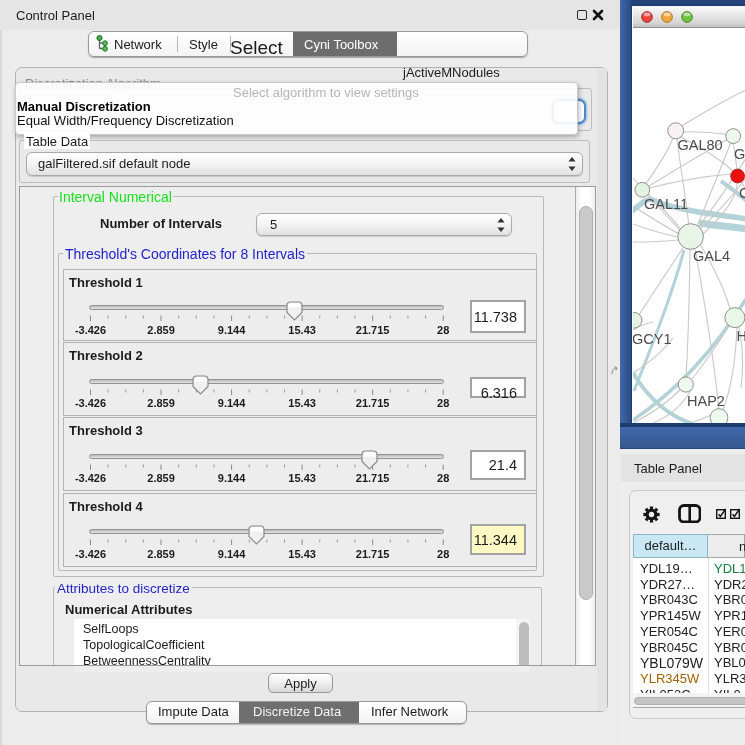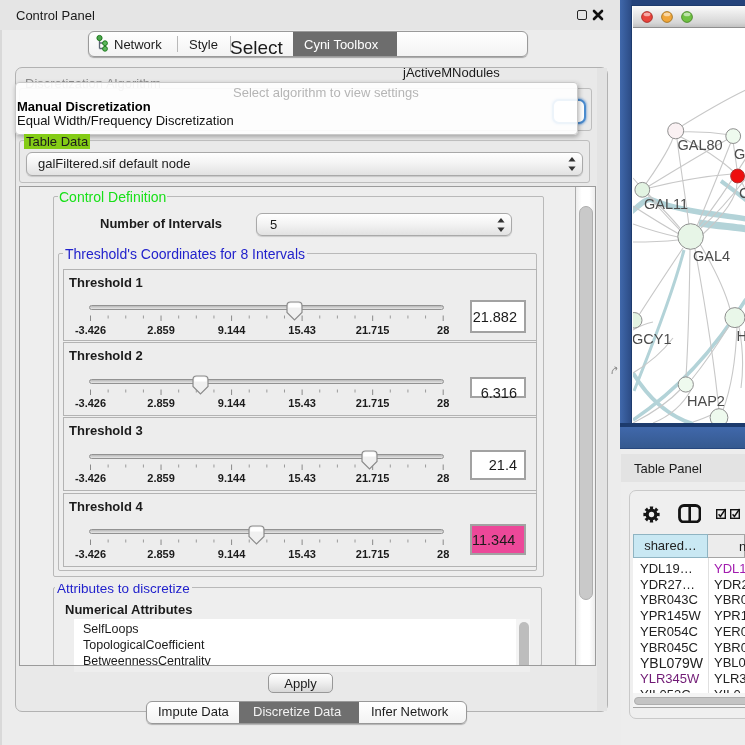--- a/index.html
+++ b/index.html
@@ -32,33 +32,33 @@
     <circle cx="10" cy="14.8" r="2.4" fill="#5cb85c" stroke="#1e7a1e" stroke-width="1"></circle>
   </svg>
 <div class="abs" style="left:19px;top:88px;width:573px;height:43px;border:1px solid #bdbdbd;border-radius:3px;"></div>
 <div class="abs" style="left:25px;top:76px;font-size:13px;color:#8c8c8c;">Discretization Algorithm</div>
 <div class="abs" style="left:552px;top:99px;width:34px;height:25px;background:#fff;border:2.5px solid #4a8bce;border-radius:7px;box-shadow:0 0 2px 0.5px rgba(110,160,215,0.65);"></div>
 <div class="abs" style="left:15px;top:82px;width:563px;height:53px;background:rgba(255,255,255,0.9);border:1px solid #c9c9c9;border-radius:4px;box-shadow:1px 2px 5px rgba(0,0,0,0.3);"></div>
 <div class="abs" style="left:233px;top:85px;font-size:13px;color:#b5b5b5;">Select algorithm to view settings</div>
 <div class="abs" style="left:17px;top:98.5px;font-size:13px;font-weight:bold;color:#000;">Manual Discretization</div>
 <div class="abs" style="left:17px;top:112.5px;font-size:13px;color:#111;">Equal Width/Frequency Discretization</div>
 <div class="abs" style="left:19px;top:140px;width:571px;height:43px;border:1px solid #bdbdbd;border-radius:3px;"></div>
-<div class="abs" style="left:24px;top:134px;font-size:13px;background:#84cc16;padding:0 2px;">Table Data</div>
+<div class="abs" style="left:24px;top:134px;font-size:13px;background:#ffffff;padding:0 2px;">Table Data</div>
 <div class="abs" style="left:26px;top:152px;width:557px;height:24px;background:linear-gradient(#ffffff,#f4f4f4 45%,#e2e2e2);border:1px solid #a9a9a9;border-radius:6px;box-shadow:0 1px 1px rgba(0,0,0,0.15);"></div>
 <div class="abs" style="left:38px;top:152px;height:24px;line-height:24px;font-size:13px;">galFiltered.sif default node</div>
 <svg class="abs" style="left:567px;top:157.0px" width="10" height="14" viewBox="0 0 10 14">
     <path d="M5 0 L8.6 4.6 L1.4 4.6 Z" fill="#333"></path>
     <path d="M5 14 L8.6 9.4 L1.4 9.4 Z" fill="#333"></path>
   </svg>
 <div class="abs" style="left:19px;top:186px;width:577px;height:480px;background:#eeeeee;border:1px solid #9b9b9b;"></div>
 <div class="abs" style="left:575px;top:187px;width:1px;height:478px;background:#ababab;"></div>
 <div class="abs" style="left:576px;top:187px;width:19px;height:478px;background:linear-gradient(90deg,#ededed,#ffffff 30%,#ffffff 70%,#ededed);"></div>
 <div class="abs" style="left:578.5px;top:206px;width:14px;height:394px;background:#c9c9c9;border:1px solid #aeaeae;border-radius:7px;"></div>
 <div class="abs" style="left:53px;top:196px;width:491px;height:381px;border:1px solid #b9b9b9;border-radius:2px;"></div>
-<div class="abs" style="left:58px;top:189px;font-size:14px;color:#18e018;background:#eeeeee;padding:0 1px;">Control Definition</div>
+<div class="abs" style="left:58px;top:189px;font-size:14px;color:#18e018;background:#eeeeee;padding:0 1px;">Interval Numerical</div>
 <div class="abs" style="left:100px;top:216px;font-size:13px;font-weight:bold;">Number of Intervals</div>
 <div class="abs" style="left:256px;top:213px;width:256px;height:23px;background:linear-gradient(#ffffff,#f4f4f4 45%,#e2e2e2);border:1px solid #a9a9a9;border-radius:6px;box-shadow:0 1px 1px rgba(0,0,0,0.15);"></div>
 <div class="abs" style="left:270px;top:213px;height:23px;line-height:23px;font-size:13px;">5</div>
 <svg class="abs" style="left:496px;top:217.5px" width="10" height="14" viewBox="0 0 10 14">
     <path d="M5 0 L8.6 4.6 L1.4 4.6 Z" fill="#333"></path>
     <path d="M5 14 L8.6 9.4 L1.4 9.4 Z" fill="#333"></path>
   </svg>
 <div class="abs" style="left:58px;top:253px;width:479px;height:318px;border:1px solid #b9b9b9;border-radius:2px;"></div>
 <div class="abs" style="left:63px;top:246px;font-size:14px;color:#2222cc;background:#eeeeee;padding:0 2px;">Threshold's Coordinates for 8 Intervals</div>
 <div class="abs" style="left:63px;top:268.5px;width:473.5px;height:72.0px;background:#ededed;border:1px solid #b3b3b3;"></div>
@@ -90,21 +90,21 @@
 <div class="abs" style="left:60.50px;top:323.5px;width:60px;text-align:center;font-size:11px;font-weight:bold;">-3.426</div>
 <div class="abs" style="left:131.04px;top:323.5px;width:60px;text-align:center;font-size:11px;font-weight:bold;">2.859</div>
 <div class="abs" style="left:201.58px;top:323.5px;width:60px;text-align:center;font-size:11px;font-weight:bold;">9.144</div>
 <div class="abs" style="left:272.12px;top:323.5px;width:60px;text-align:center;font-size:11px;font-weight:bold;">15.43</div>
 <div class="abs" style="left:342.66px;top:323.5px;width:60px;text-align:center;font-size:11px;font-weight:bold;">21.715</div>
 <div class="abs" style="left:413.20px;top:323.5px;width:60px;text-align:center;font-size:11px;font-weight:bold;">28</div>
 <svg class="abs" style="left:286.45px;top:301.00px" width="17" height="20" viewBox="0 0 17 20">
     <path d="M1 4.5 Q1 1 4.5 1 L12.5 1 Q16 1 16 4.5 L16 11.5 L8.5 19 L1 11.5 Z" fill="#f0f0f0" stroke="#8b8b8b" stroke-width="1.2"></path>
     <path d="M2.3 4.5 Q2.3 2.3 4.6 2.3 L12.4 2.3 Q14.7 2.3 14.7 4.5 L14.7 6.5 L2.3 6.5 Z" fill="#ffffff"></path>
   </svg>
-<div class="abs" style="left:470px;top:300.0px;width:56px;height:33px;background:#fff;border:2px solid #a2a2a2;text-align:right;font-size:14.5px;line-height:30px;padding-right:7px;">21.882</div>
+<div class="abs" style="left:470px;top:300.0px;width:56px;height:33px;background:#fff;border:2px solid #a2a2a2;text-align:right;font-size:14.5px;line-height:30px;padding-right:7px;">11.738</div>
 <div class="abs" style="left:63px;top:342.0px;width:473.5px;height:73.5px;background:#ededed;border:1px solid #b3b3b3;"></div>
 <div class="abs" style="left:69px;top:348.0px;font-size:13px;font-weight:bold;">Threshold 2</div>
 <div class="abs" style="left:89px;top:378.5px;width:355px;height:5px;background:linear-gradient(#b9b9b9,#e6e6e6);border:1px solid #929292;border-radius:3px;"></div>
 <svg class="abs" style="left:88px;top:388.5px" width="360" height="7" viewBox="0 0 360 7">
     <line x1="2.50" y1="0.5" x2="2.50" y2="6" stroke="#8a8a8a" stroke-width="1"></line>
     <line x1="20.14" y1="0.5" x2="20.14" y2="3.5" stroke="#9a9a9a" stroke-width="1"></line>
     <line x1="37.77" y1="0.5" x2="37.77" y2="3.5" stroke="#9a9a9a" stroke-width="1"></line>
     <line x1="55.41" y1="0.5" x2="55.41" y2="3.5" stroke="#9a9a9a" stroke-width="1"></line>
     <line x1="73.04" y1="0.5" x2="73.04" y2="6" stroke="#8a8a8a" stroke-width="1"></line>
     <line x1="90.68" y1="0.5" x2="90.68" y2="3.5" stroke="#9a9a9a" stroke-width="1"></line>
@@ -201,21 +201,21 @@
 <div class="abs" style="left:60.50px;top:547.5px;width:60px;text-align:center;font-size:11px;font-weight:bold;">-3.426</div>
 <div class="abs" style="left:131.04px;top:547.5px;width:60px;text-align:center;font-size:11px;font-weight:bold;">2.859</div>
 <div class="abs" style="left:201.58px;top:547.5px;width:60px;text-align:center;font-size:11px;font-weight:bold;">9.144</div>
 <div class="abs" style="left:272.12px;top:547.5px;width:60px;text-align:center;font-size:11px;font-weight:bold;">15.43</div>
 <div class="abs" style="left:342.66px;top:547.5px;width:60px;text-align:center;font-size:11px;font-weight:bold;">21.715</div>
 <div class="abs" style="left:413.20px;top:547.5px;width:60px;text-align:center;font-size:11px;font-weight:bold;">28</div>
 <svg class="abs" style="left:248.05px;top:525.00px" width="17" height="20" viewBox="0 0 17 20">
     <path d="M1 4.5 Q1 1 4.5 1 L12.5 1 Q16 1 16 4.5 L16 11.5 L8.5 19 L1 11.5 Z" fill="#f0f0f0" stroke="#8b8b8b" stroke-width="1.2"></path>
     <path d="M2.3 4.5 Q2.3 2.3 4.6 2.3 L12.4 2.3 Q14.7 2.3 14.7 4.5 L14.7 6.5 L2.3 6.5 Z" fill="#ffffff"></path>
   </svg>
-<div class="abs" style="left:470px;top:524.0px;width:56px;height:31px;background:#ec4899;border:2px solid #a2a2a2;text-align:left;font-size:14.5px;line-height:28px;">11.344</div>
+<div class="abs" style="left:470px;top:524.0px;width:56px;height:31px;background:#fef9c3;border:2px solid #a2a2a2;text-align:right;font-size:14.5px;line-height:28px;padding-right:7px;">11.344</div>
 <div class="abs" style="left:53px;top:587px;width:489px;height:79px;border:1px solid #b9b9b9;border-radius:2px;"></div>
 <div class="abs" style="left:55px;top:580.5px;font-size:13.5px;color:#2222cc;background:#eeeeee;padding:0 2px;">Attributes to discretize</div>
 <div class="abs" style="left:65px;top:602px;font-size:13px;font-weight:bold;">Numerical Attributes</div>
 <div class="abs" style="left:74px;top:619px;width:456px;height:46px;background:#ffffff;"></div>
 <div class="abs" style="left:83px;top:622px;font-size:12.5px;">SelfLoops</div>
 <div class="abs" style="left:83px;top:638px;font-size:12.5px;">TopologicalCoefficient</div>
 <div class="abs" style="left:83px;top:654px;font-size:12.5px;">BetweennessCentrality</div>
 <div class="abs" style="left:20px;top:665px;width:575px;height:1px;background:#9b9b9b;"></div>
 <div class="abs" style="left:74px;top:666px;width:456px;height:6px;background:#eeeeee;"></div>
 <div class="abs" style="left:515.5px;top:619px;width:14.5px;height:46px;background:#f4f4f4;"></div>
@@ -317,36 +317,36 @@
   </svg>
 <svg class="abs" style="left:715.5px;top:507.5px" width="11" height="11" viewBox="0 0 11 11">
     <rect x="0.7" y="1.7" width="8.6" height="8.6" fill="none" stroke="#131313" stroke-width="1.4"></rect>
     <path d="M2.6 6.3 L4.4 8.4 L9.6 0.8" fill="none" stroke="#131313" stroke-width="1.5"></path>
   </svg>
 <svg class="abs" style="left:730px;top:507.5px" width="11" height="11" viewBox="0 0 11 11">
     <rect x="0.7" y="1.7" width="8.6" height="8.6" fill="none" stroke="#131313" stroke-width="1.4"></rect>
     <path d="M2.6 6.3 L4.4 8.4 L9.6 0.8" fill="none" stroke="#131313" stroke-width="1.5"></path>
   </svg>
 <div class="abs" style="left:633px;top:534px;width:112px;height:24px;background:#ececec;border:1px solid #a5a5a5;"></div>
-<div class="abs" style="left:633px;top:534px;width:75px;height:24px;background:#c9e8f3;border:1px solid #8fb4c2;font-size:13px;text-align:center;line-height:22px;color:#222;">shared…</div>
+<div class="abs" style="left:633px;top:534px;width:75px;height:24px;background:#c9e8f3;border:1px solid #8fb4c2;font-size:13px;text-align:center;line-height:22px;color:#222;">default…</div>
 <div class="abs" style="left:739px;top:539px;font-size:13px;">n…</div>
 <div class="abs" style="left:633px;top:558px;width:112px;height:149px;background:#ffffff;"></div>
 <div class="abs" style="left:707.5px;top:558px;width:1px;height:149px;background:#e0e0e0;"></div>
 <div class="abs" style="left:640px;top:561.0px;font-size:13px;color:#222;">YDL19…</div>
-<div class="abs" style="left:714px;top:561.0px;font-size:13px;color:#a21caf;">YDL1</div>
+<div class="abs" style="left:714px;top:561.0px;font-size:13px;color:#15803d;">YDL1</div>
 <div class="abs" style="left:640px;top:576.7px;font-size:13px;color:#222;">YDR27…</div>
 <div class="abs" style="left:714px;top:576.7px;font-size:13px;color:#222;">YDR2</div>
 <div class="abs" style="left:640px;top:592.4px;font-size:13px;color:#222;">YBR043C</div>
 <div class="abs" style="left:714px;top:592.4px;font-size:13px;color:#222;">YBR0</div>
 <div class="abs" style="left:640px;top:608.1px;font-size:13px;color:#222;">YPR145W</div>
 <div class="abs" style="left:714px;top:608.1px;font-size:13px;color:#222;">YPR1</div>
 <div class="abs" style="left:640px;top:623.8px;font-size:13px;color:#222;">YER054C</div>
 <div class="abs" style="left:714px;top:623.8px;font-size:13px;color:#222;">YER0</div>
 <div class="abs" style="left:640px;top:639.5px;font-size:13px;color:#222;">YBR045C</div>
 <div class="abs" style="left:714px;top:639.5px;font-size:13px;color:#222;">YBR0</div>
 <div class="abs" style="left:640px;top:655.2px;font-size:14px;color:#222;">YBL079W</div>
 <div class="abs" style="left:714px;top:655.2px;font-size:13px;color:#222;">YBL0</div>
-<div class="abs" style="left:640px;top:670.9px;font-size:13px;color:#701a75;">YLR345W</div>
+<div class="abs" style="left:640px;top:670.9px;font-size:13px;color:#a16207;">YLR345W</div>
 <div class="abs" style="left:714px;top:670.9px;font-size:13px;color:#222;">YLR3</div>
 <div class="abs" style="left:640px;top:686.6px;font-size:13px;color:#222;">YIL053C</div>
 <div class="abs" style="left:714px;top:686.6px;font-size:13px;color:#222;">YIL0</div>
 <div class="abs" style="left:633px;top:693px;width:112px;height:14px;background:#f4f4f4;"></div>
 <div class="abs" style="left:634px;top:696.5px;width:115px;height:8.5px;background:#c4c4c4;border:1px solid #aeaeae;border-radius:4.5px;"></div>
 <div class="abs" style="left:633px;top:707px;width:112px;height:1px;background:#a5a5a5;"></div>
 </body></html>

